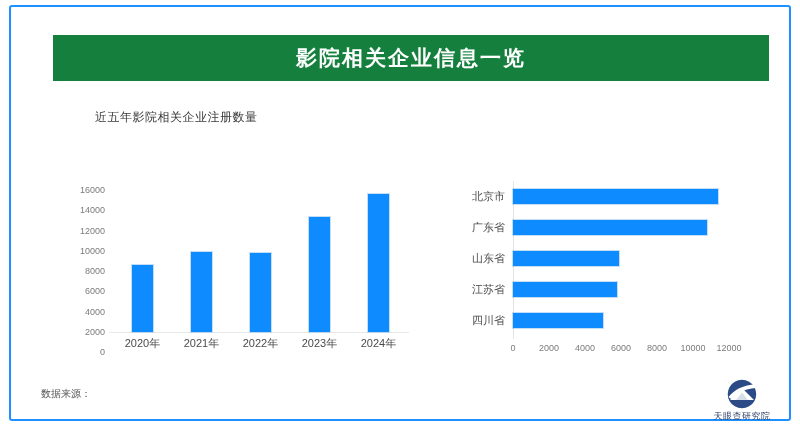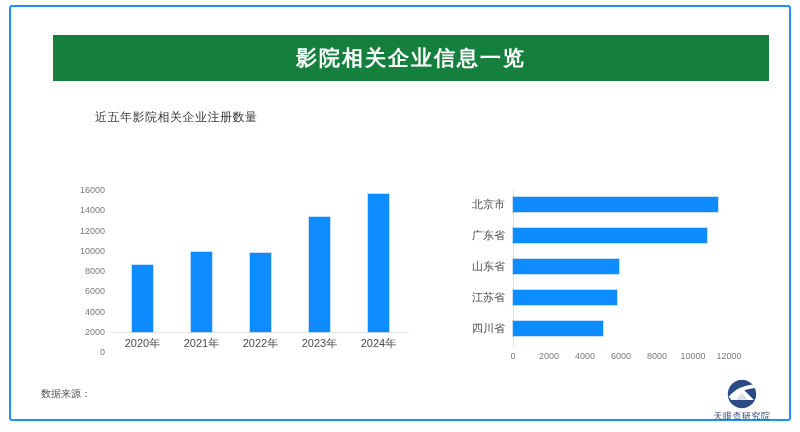--- a/index.html
+++ b/index.html
@@ -113,21 +113,21 @@
   }
   .col-label {
     font-size: 11px;
     color: #4a4a4a;
     white-space: nowrap;
   }
   
   #bar-chart {
     position: absolute;
     left: 432px;
-    top: 112px;
+    top: 104px;
     width: 330px;
     height: 260px;
   }
   #bar-title { left: 520px; top: 119px; }
   .bar-rows {
     position: absolute;
     left: 12px;
     top: 70px;
     width: 300px;
     height: 155px;

